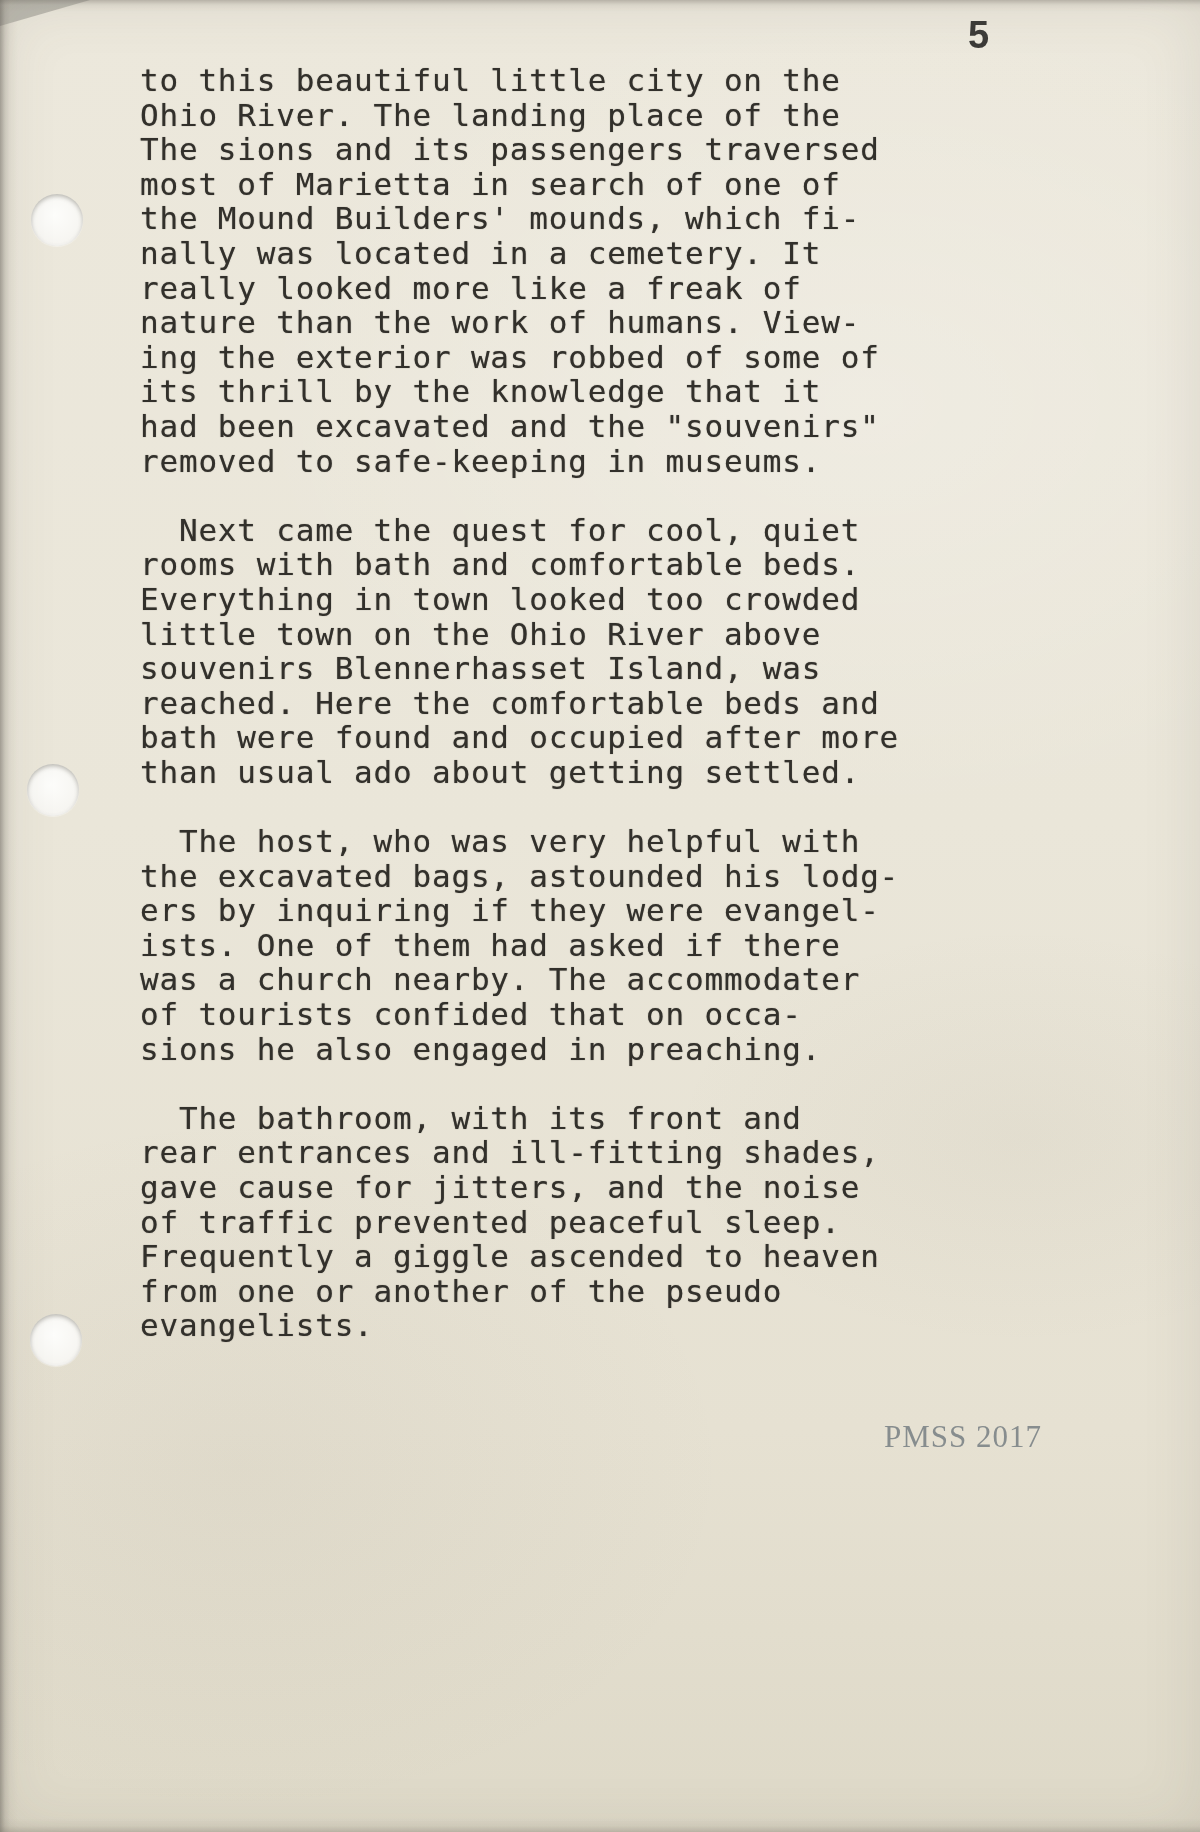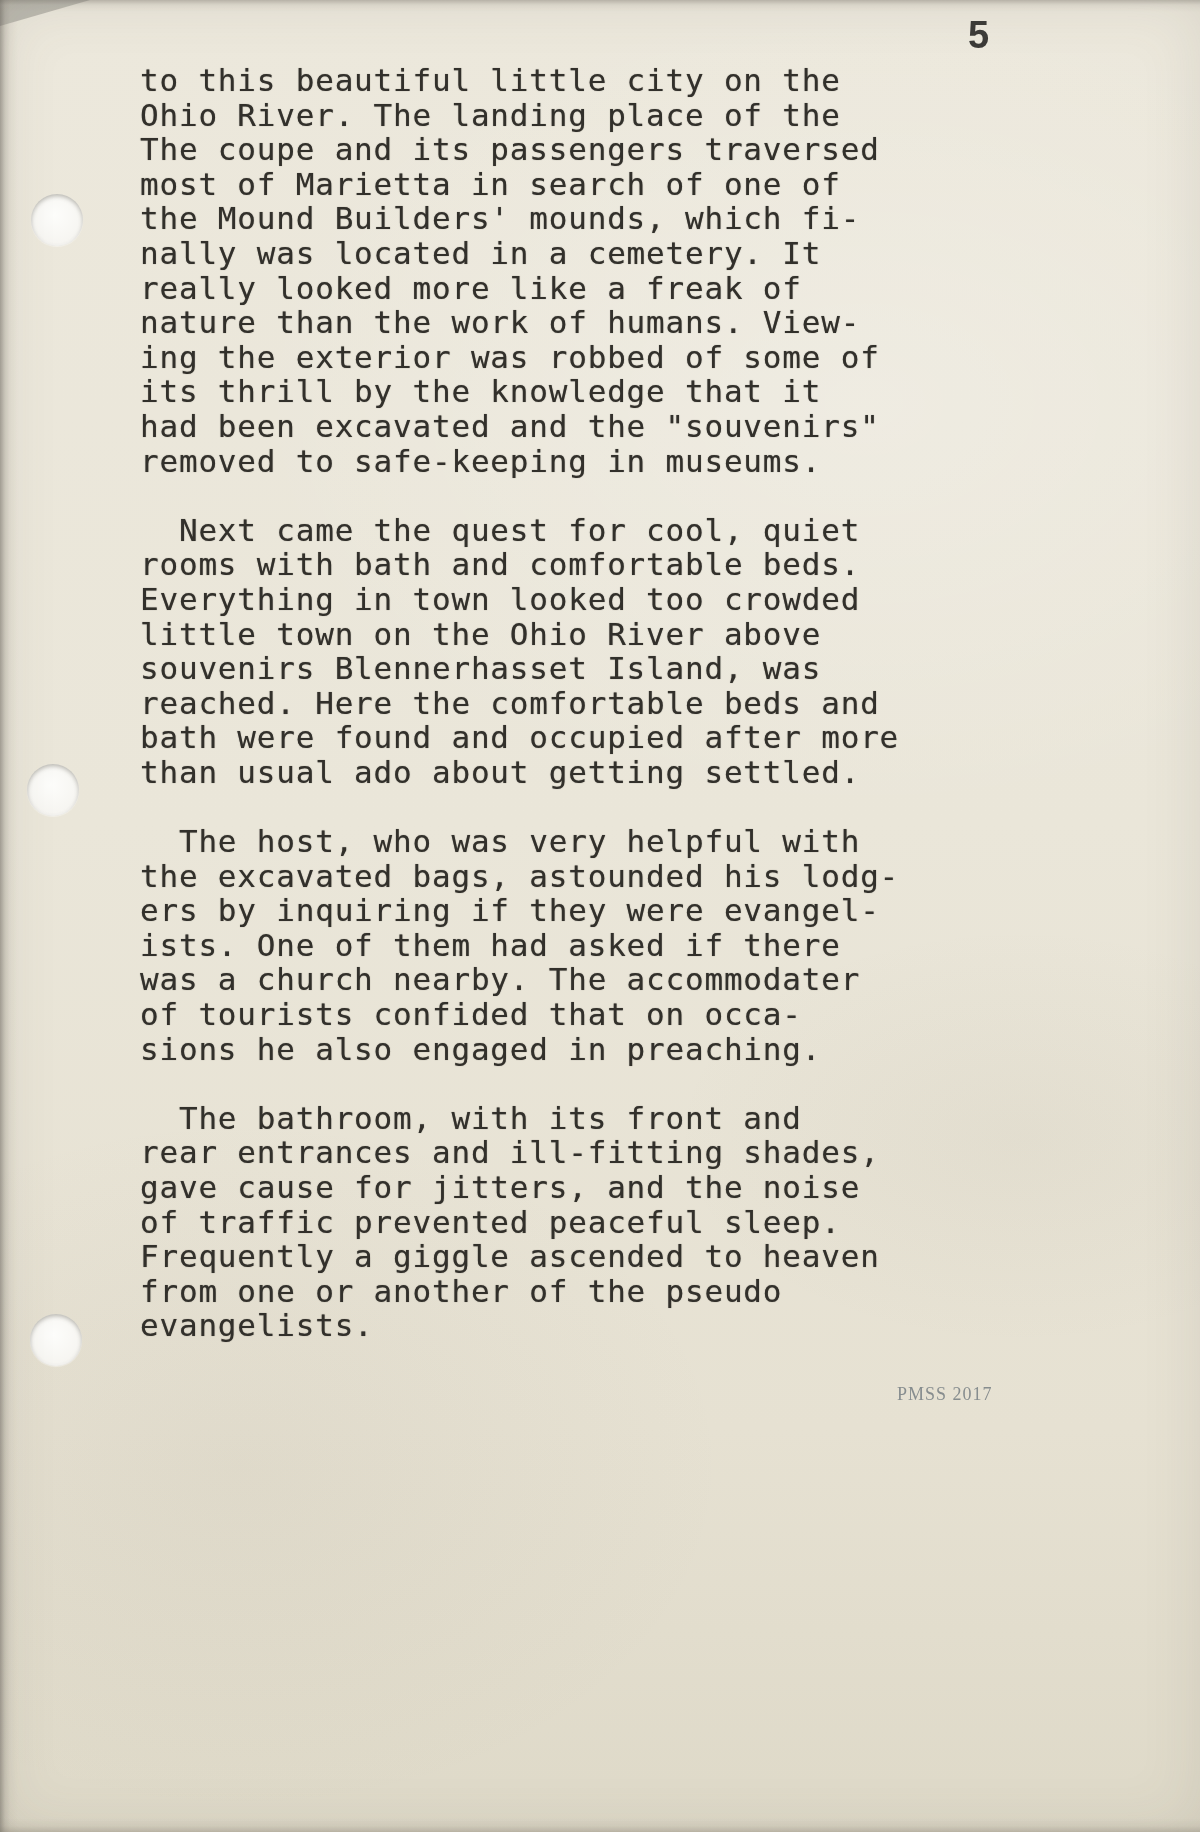--- a/index.html
+++ b/index.html
@@ -88,27 +88,26 @@
     color: #32302b;
     text-shadow: 0 0 1px rgba(45,42,36,0.55);
   }
   .paragraph { margin: 0 0 34.6px 0; }
   .paragraph:last-child { margin-bottom: 16px; }
   .line { white-space: pre; }
 
   
   .watermark {
     position: absolute;
-    top: 1384px;
+    top: 1419px;
     left: 884px;
     font-family: "Liberation Serif", serif;
-    font-size: 18px;
+    font-size: 31px;
     color: rgba(118,126,130,0.85);
     letter-spacing: 1px;
-    margin-left: 13px;
   }
 </style>
 </head>
 <body>
 
 <div class="scan">
 
   <div class="corner-tl"></div>
   <div class="edge-left"></div>
   <div class="edge-top"></div>
@@ -117,21 +116,21 @@
   <div class="hole hole-1"></div>
   <div class="hole hole-2"></div>
   <div class="hole hole-3"></div>
 
   <div class="page-number">5</div>
 
   <div class="typewritten">
       <div class="paragraph">
         <div class="line">to this beautiful little city on the</div>
         <div class="line">Ohio River. The landing place of the</div>
-        <div class="line">The coupe and its passengers traversed</div>
+        <div class="line">The sions and its passengers traversed</div>
         <div class="line">most of Marietta in search of one of</div>
         <div class="line">the Mound Builders' mounds, which fi-</div>
         <div class="line">nally was located in a cemetery. It</div>
         <div class="line">really looked more like a freak of</div>
         <div class="line">nature than the work of humans. View-</div>
         <div class="line">ing the exterior was robbed of some of</div>
         <div class="line">its thrill by the knowledge that it</div>
         <div class="line">had been excavated and the "souvenirs"</div>
         <div class="line">removed to safe-keeping in museums.</div>
       </div>

